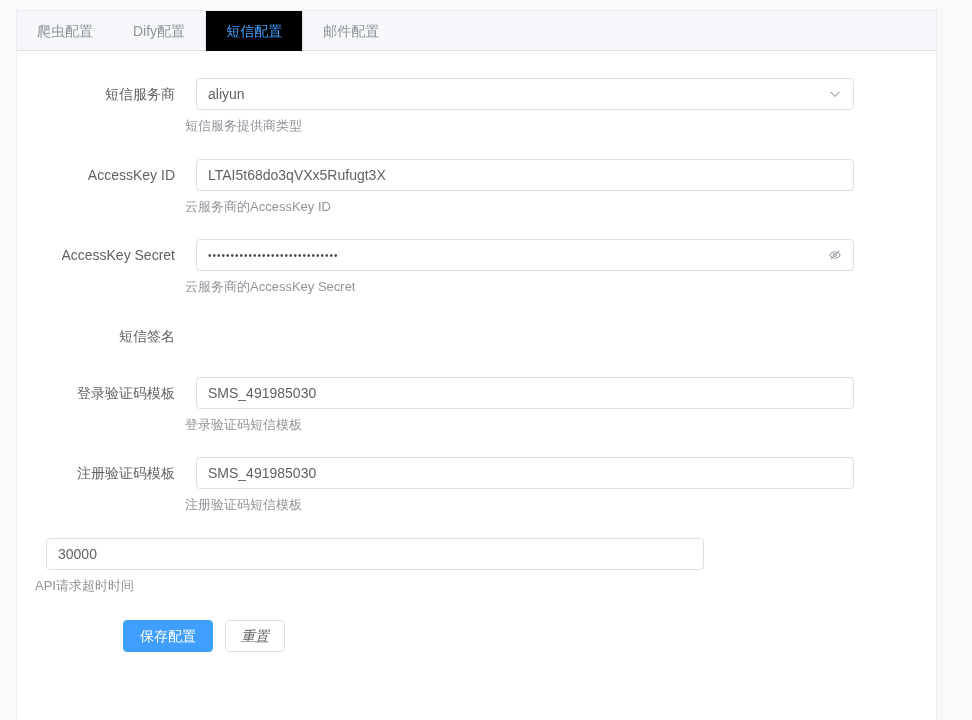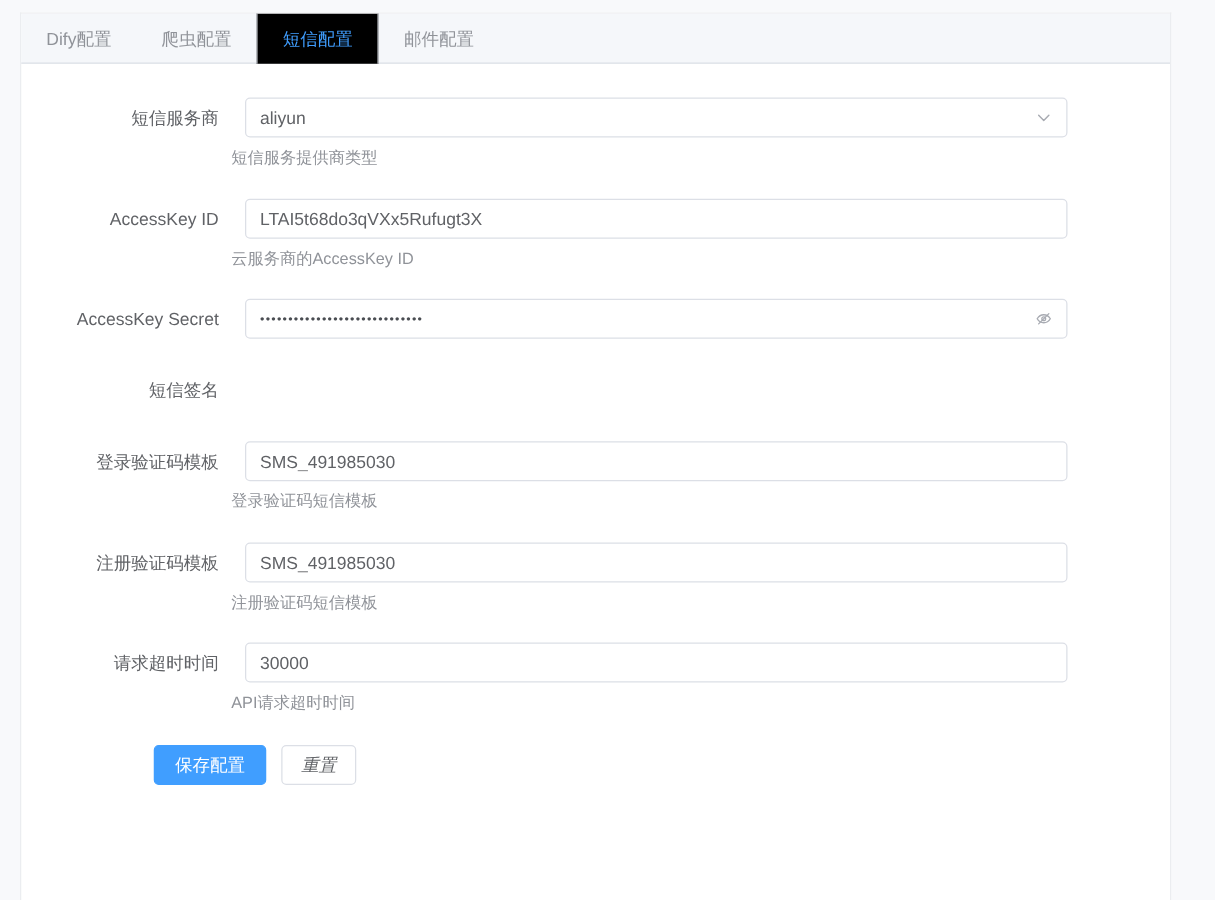--- a/index.html
+++ b/index.html
@@ -132,24 +132,24 @@
     font-style: italic;
   }
 </style>
 </head>
 <body>
 
 <div class="page">
   <div class="card">
     <div class="tabs-header" id="tabs">
         <div class="tab">
+    <span class="tab-label">爬虫配置</span>
+  </div>
+        <div class="tab">
     <span class="tab-label">Dify配置</span>
-  </div>
-        <div class="tab">
-    <span class="tab-label">爬虫配置</span>
   </div>
         <div class="tab active">
     <span class="tab-label">短信配置</span>
   </div>
         <div class="tab">
     <span class="tab-label">邮件配置</span>
   </div>
       </div>
     <div class="card-body">
       <div id="rows">
@@ -183,20 +183,21 @@
       <div class="input-box masked">
         <span class="input-value">•••••••••••••••••••••••••••••</span>
         <span class="suffix-icon">
                   <svg width="14" height="14" viewBox="0 0 24 24" fill="none" stroke="#a8abb2" stroke-width="1.8" stroke-linecap="round">
                     <path d="M3 12c2.2-3.7 5.2-5.5 9-5.5S18.8 8.3 21 12c-2.2 3.7-5.2 5.5-9 5.5S5.2 15.7 3 12z"></path>
                     <circle cx="12" cy="12" r="2.6"></circle>
                     <line x1="5" y1="19" x2="19" y2="5"></line>
                   </svg>
                 </span>
       </div>
+      <div class="help-text">云服务商的AccessKey Secret</div>
     </div>
   </div>
           <div class="form-item">
     <label class="form-label">短信签名</label>
   </div>
           <div class="form-item">
     <label class="form-label">登录验证码模板</label>
     <div class="form-content">
       <div class="input-box">
         <span class="input-value">SMS_491985030</span>
@@ -209,21 +210,20 @@
     <label class="form-label">注册验证码模板</label>
     <div class="form-content">
       <div class="input-box">
         <span class="input-value">SMS_491985030</span>
 
       </div>
       <div class="help-text">注册验证码短信模板</div>
     </div>
   </div>
           <div class="form-item">
-    <label class="form-label">请求超时时间</label>
     <div class="form-content">
       <div class="input-box">
         <span class="input-value">30000</span>
 
       </div>
       <div class="help-text">API请求超时时间</div>
     </div>
   </div>
         </div>
       <div class="btn-row">

